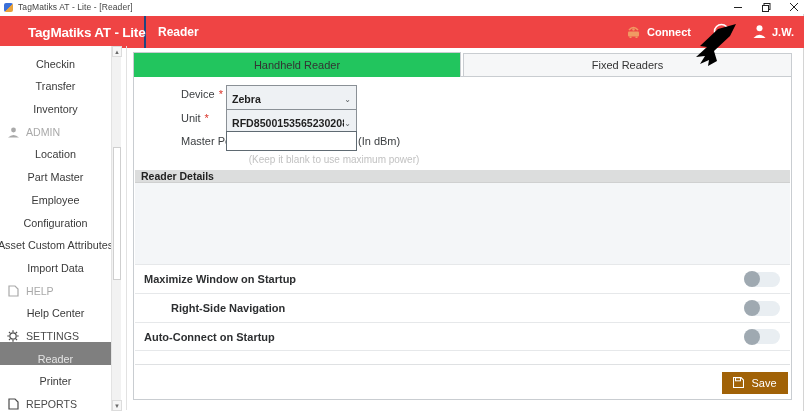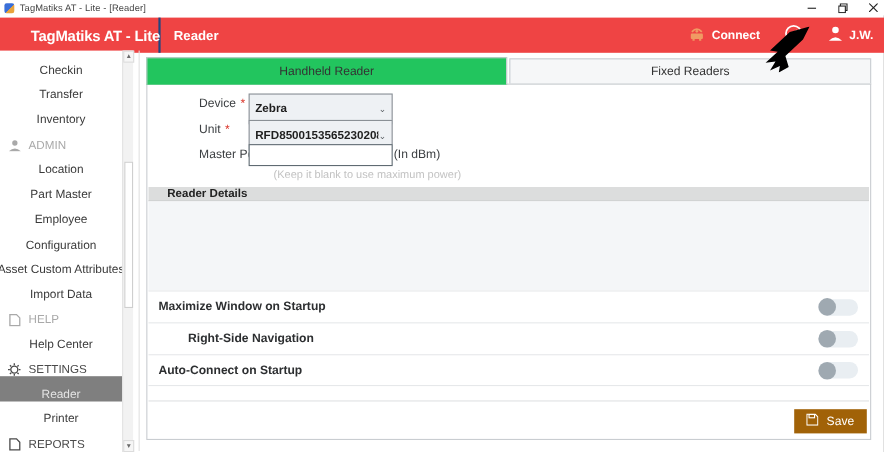--- a/index.html
+++ b/index.html
@@ -52,21 +52,21 @@
 
   .flabel { position:absolute; left:9px; font-size:11px; color:#3d4043;padding-left:38px; }
   .req { color:#d93025; margin-left:4px; font-size:11px; }
   .combo { position:absolute; left:92px; width:131px; height:19px; background:#eef1f4; border:1px solid #8a9096; display:flex; align-items:center; justify-content:space-between; padding:13px 5px; cursor:pointer; }
   .combo .val { font-size:10.6px; font-weight:700; color:#1f1f1f; white-space:nowrap; overflow:hidden; }
   .combo .chev { font-size:8px; color:#5a5f63; }
   .tinput { position:absolute; left:92px; width:131px; height:20px; background:#fff; border:1px solid #5f6a72; font-size:11px; padding:0 4px; }
   .unit-hint { position:absolute; left:224px; font-size:11px; color:#3d4043; }
   .note { position:absolute; left:60px; top:77px; width:280px; text-align:center; font-size:10px; color:#c2c2c2; }
 
-  .details-bar { position:absolute; left:1px; top:93px; width:655px; height:13px; background:#dcdddd; border-bottom:1px solid #cfd0d0; display:flex; align-items:center; padding-left:17px; font-size:10.5px; font-weight:700; color:#222; }
+  .details-bar { position:absolute; left:1px; top:93px; width:655px; height:13px; background:#dcdddd; border-bottom:1px solid #cfd0d0; display:flex; align-items:center; padding-left:6px; font-size:10.5px; font-weight:700; color:#222; }
   .details-body { position:absolute; left:1px; top:106px; width:655px; height:81px; background:#f4f6f8; }
 
   .trow { position:absolute; left:1px; width:655px; height:29px; border-top:1px solid #e6e8ea; display:flex; align-items:center; justify-content:space-between; padding:0 10px 0 9px; background:#fff; }
   .trow .tlabel { font-size:11px; font-weight:700; color:#2d2f31; }
   .toggle { width:36px; height:15px; border-radius:8px; background:#e9eef2; position:relative; cursor:pointer; flex:none; }
   .toggle .knob { position:absolute; left:0px; top:-0.5px; width:16px; height:16px; border-radius:50%; background:#9fa9b1; }
 
   .save-sep { position:absolute; left:1px; top:287px; width:655px; border-top:1px solid #dfe1e3; }
   .save-btn { position:absolute; left:588px; top:295px; width:66px; height:22px; background:#a16207; border:none; color:#fff; font-size:11px; display:flex; align-items:center; justify-content:center; gap:7px; cursor:pointer; font-family:"Liberation Sans",sans-serif; }
 </style>

